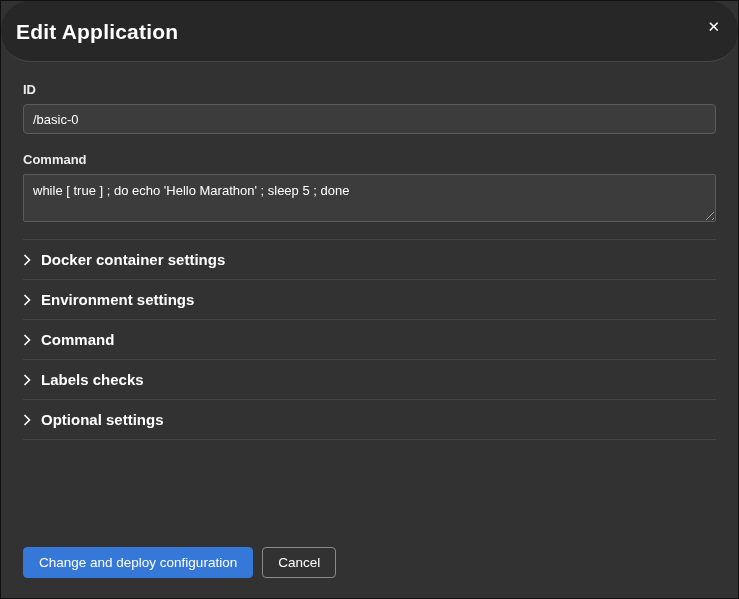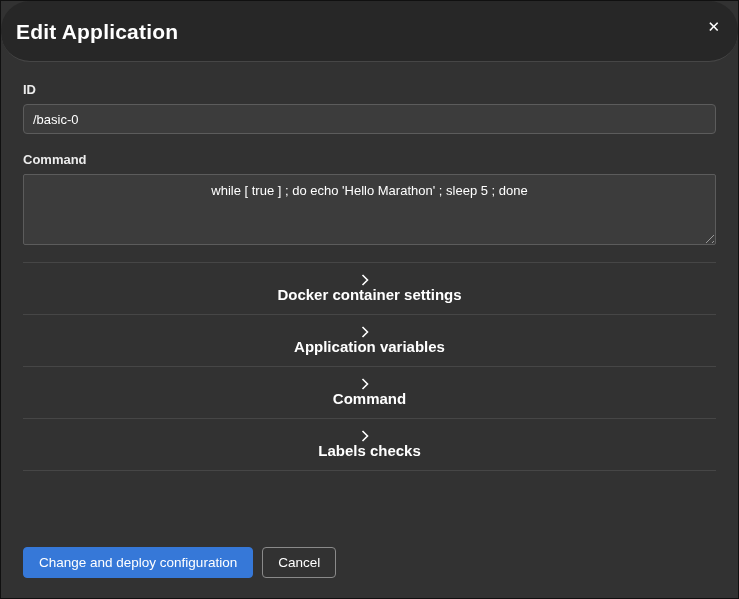--- a/index.html
+++ b/index.html
@@ -72,32 +72,31 @@
     display: flex;
     gap: 15px;
     margin-top: 25px;
   }
   .field-col { flex: 1 1 0; }
   .command-block { margin-top: 18px; }
   .textarea-wrap { position: relative; }
   .command-textarea {
     display: block;
     width: 100%;
-    height: 71px;
+    height: 48px;
     background: #3c3c3c;
     border: 1px solid #5c5c5c;
     border-radius: 2px;
     color: #ffffff;
     font-size: 13px;
     padding: 7px 9px;
     resize: none;
     font-family: inherit;
     outline: none;
     line-height: 1.4;
-    text-align: center;
   }
   .resize-grip {
     position: absolute;
     right: 2px;
     bottom: 2px;
     width: 12px;
     height: 12px;
     cursor: nwse-resize;
     background: repeating-linear-gradient(
       135deg,
@@ -114,21 +113,20 @@
   .sections {
     margin-top: 17px;
     border-top: 1px solid #464646;
   }
   .section-row {
     display: flex;
     align-items: center;
     padding: 11px 0;
     border-bottom: 1px solid #464646;
     cursor: pointer;
-    flex-direction: column;
   }
   .chevron {
     width: 8px;
     height: 12px;
     margin-right: 10px;
     flex: 0 0 auto;
     display: flex;
     align-items: center;
   }
   .section-label {
@@ -202,41 +200,49 @@
         </span>
         <span class="section-label">Docker container settings</span>
       </div>
 
       <div class="section-row">
         <span class="chevron">
           <svg width="8" height="12" viewBox="0 0 8 12">
               <path d="M1.5 1 L6.5 6 L1.5 11" fill="none" stroke="#ffffff" stroke-width="1.6"></path>
             </svg>
         </span>
-        <span class="section-label">Application variables</span>
+        <span class="section-label">Environment settings</span>
       </div>
 
       <div class="section-row">
         <span class="chevron">
           <svg width="8" height="12" viewBox="0 0 8 12">
               <path d="M1.5 1 L6.5 6 L1.5 11" fill="none" stroke="#ffffff" stroke-width="1.6"></path>
             </svg>
         </span>
         <span class="section-label">Command</span>
       </div>
 
       <div class="section-row">
         <span class="chevron">
           <svg width="8" height="12" viewBox="0 0 8 12">
               <path d="M1.5 1 L6.5 6 L1.5 11" fill="none" stroke="#ffffff" stroke-width="1.6"></path>
             </svg>
         </span>
         <span class="section-label">Labels checks</span>
       </div>
 
+      <div class="section-row">
+        <span class="chevron">
+          <svg width="8" height="12" viewBox="0 0 8 12">
+              <path d="M1.5 1 L6.5 6 L1.5 11" fill="none" stroke="#ffffff" stroke-width="1.6"></path>
+            </svg>
+        </span>
+        <span class="section-label">Optional settings</span>
+      </div>
 
     </div>
   </div>
 
   <div class="modal-footer">
     <button class="btn btn-primary">Change and deploy configuration</button>
     <button class="btn btn-secondary">Cancel</button>
   </div>
 
 </div>

